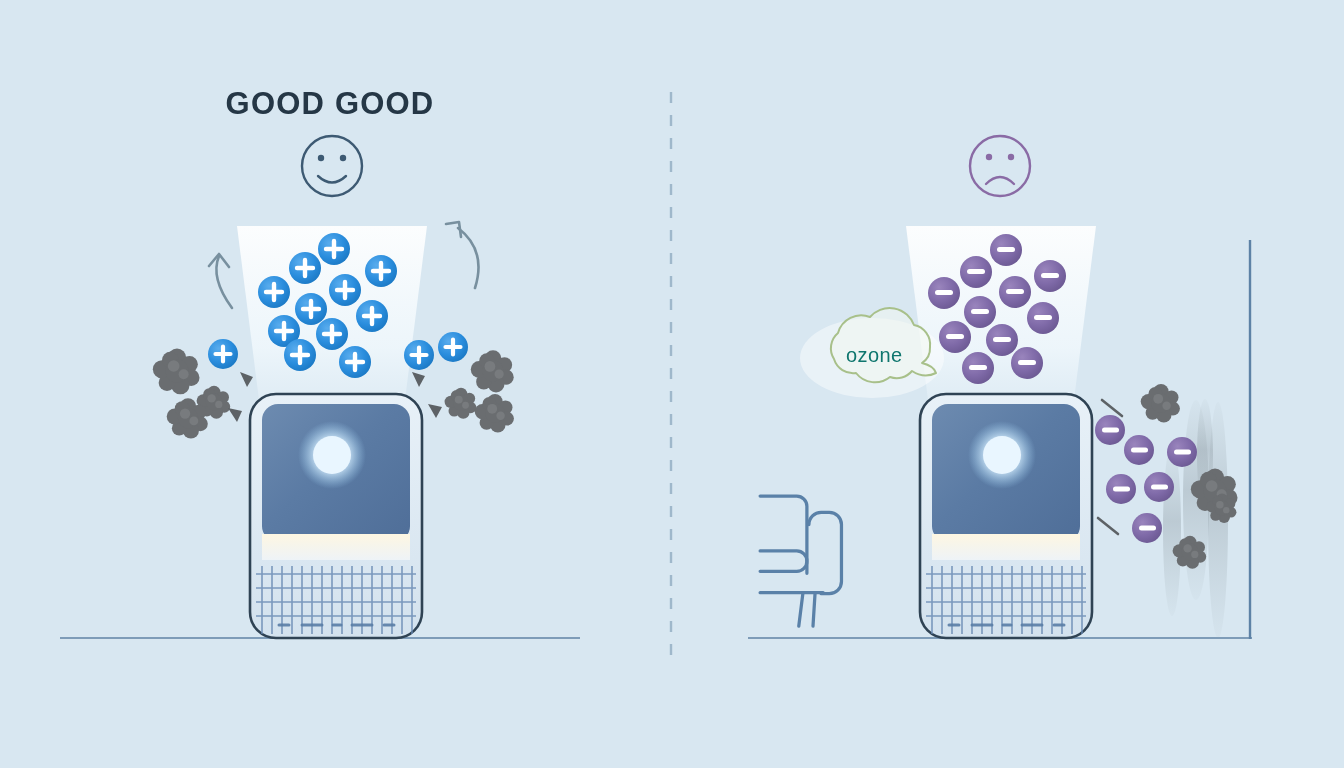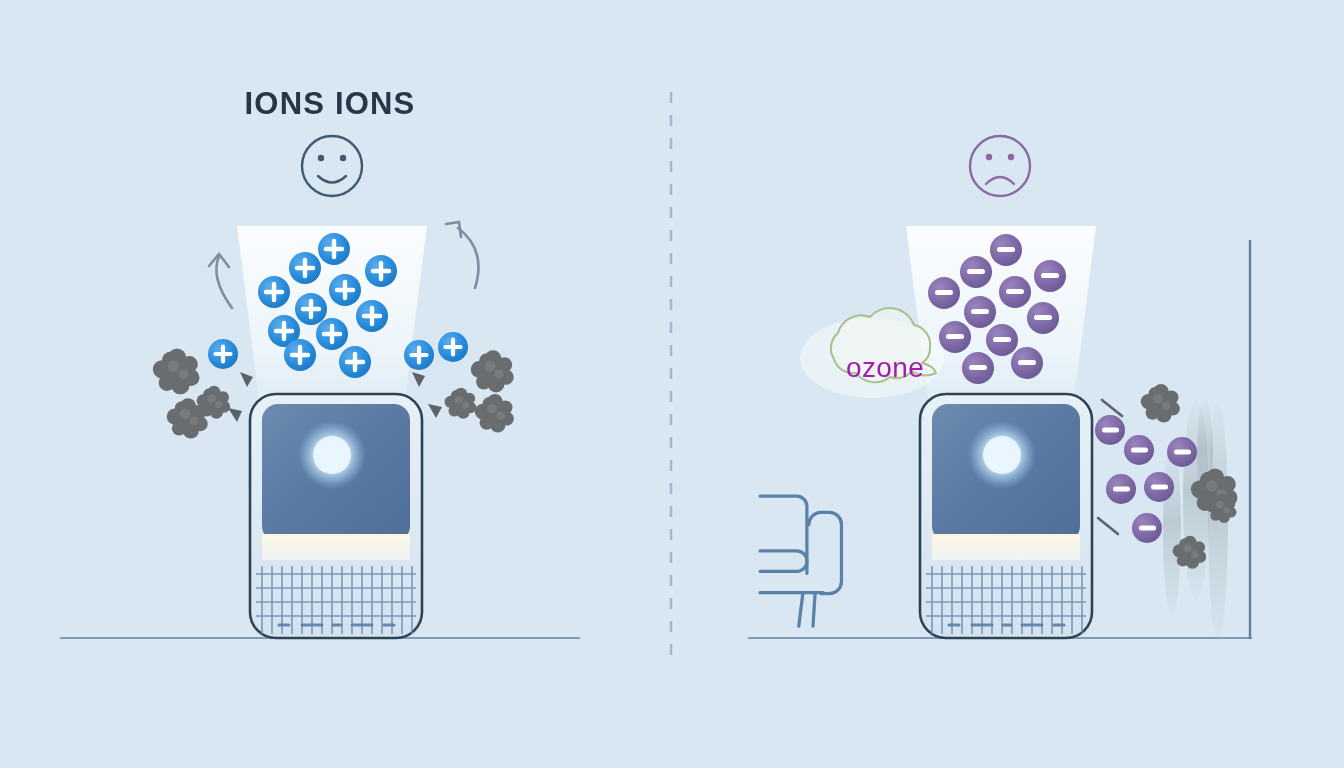--- a/index.html
+++ b/index.html
@@ -17,24 +17,23 @@
     font-size:31px;
     letter-spacing:1.2px;
     color:#253746;
     text-align:center;
     white-space:nowrap;
   }
   #title-good{left:130px;top:86px;width:400px;}
   #title-bad{left:805px;top:86px;width:400px;}
   .cloudtext{
     position:absolute;
-    font-size:28px;
-    color:#a21caf;
+    font-size:20px;
+    color:#0f766e;
     letter-spacing:0.4px;
-    margin-top:8px;
   }
 </style>
 </head>
 <body>
 
 <div id="stage">
 
   <svg class="full" viewBox="0 0 1344 768">
     <defs>
       <linearGradient id="coneGrad" x1="0" y1="0" x2="0" y2="1">
@@ -422,16 +421,16 @@
           <rect x="1151" y="484.5" width="17" height="5" rx="2.5" fill="#fff"></rect>
           </g>
         <g>
             <circle cx="1147" cy="528" r="15" fill="url(#ionPurple)"></circle>
           <rect x="1139" y="525.5" width="17" height="5" rx="2.5" fill="#fff"></rect>
           </g>
       </g>
     </g>
   </svg>
 
-  <div class="title" id="title-good">IONS IONS</div>
+  <div class="title" id="title-good">GOOD GOOD</div>
   <div class="cloudtext" style="left:846px;top:344px;">ozone</div>
 
 </div>
 
 </body></html>

